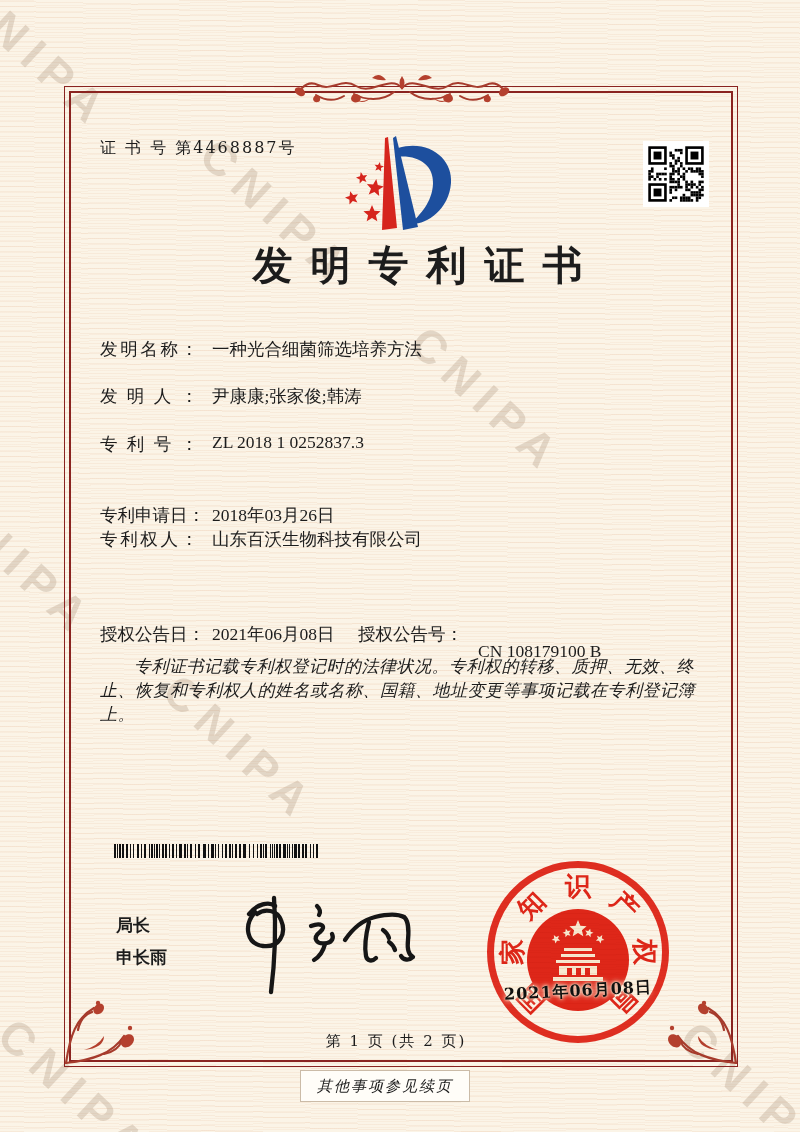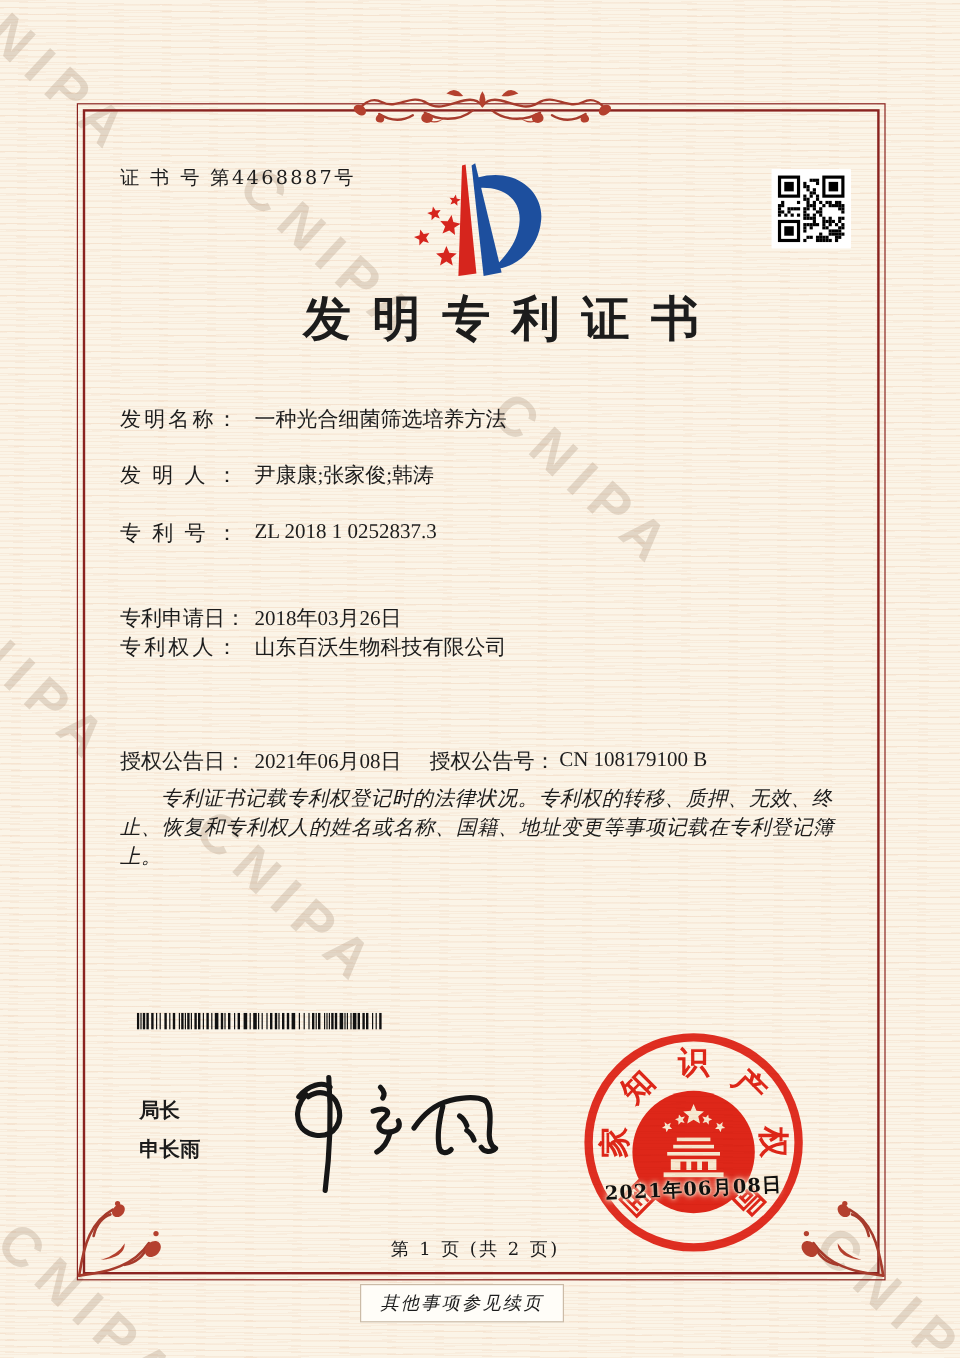--- a/index.html
+++ b/index.html
@@ -28,21 +28,21 @@
   .logo{left:330px;top:126px;width:140px;height:114px;}
   .title{
     left:66px;top:238px;width:671px;text-align:center;
     font-size:40px;font-weight:700;letter-spacing:18px;text-indent:18px;padding-left:16px;
   }
   
   .frow{left:100px;width:640px;height:26px;font-size:17.5px;white-space:nowrap;font-family:Liberation Serif, serif;}
   .flabel{display:inline-block;width:98px;text-align-last:justify;text-align:justify;vertical-align:top;}
   .fvalue{margin-left:14px;}
   .frow7 .flabel2{position:absolute;left:258px;}
-  .frow7 .fvalue2{position:absolute;left:366px;margin-left:0;}
+  .frow7 .fvalue2{position:absolute;left:378px;margin-left:0;margin-top:19px;}
   .frow7 .fvalue1{position:absolute;left:112px;margin-left:0;}
   
   .bodytext{
     left:100px;top:654px;width:612px;font-size:17px;line-height:24px;
     font-style:italic; letter-spacing:.5px;
   }
   .bodytext p{margin:0 0 5px 0;text-indent:2em;}
   .barcode{left:114px;top:844px;width:206px;height:14px;}
   .sig-role{left:116px;top:914px;font-size:17px;font-weight:700;font-family:"Liberation Sans",sans-serif;}
   .sig-name{left:116px;top:946px;font-size:17px;font-weight:700;font-family:"Liberation Sans",sans-serif;}

